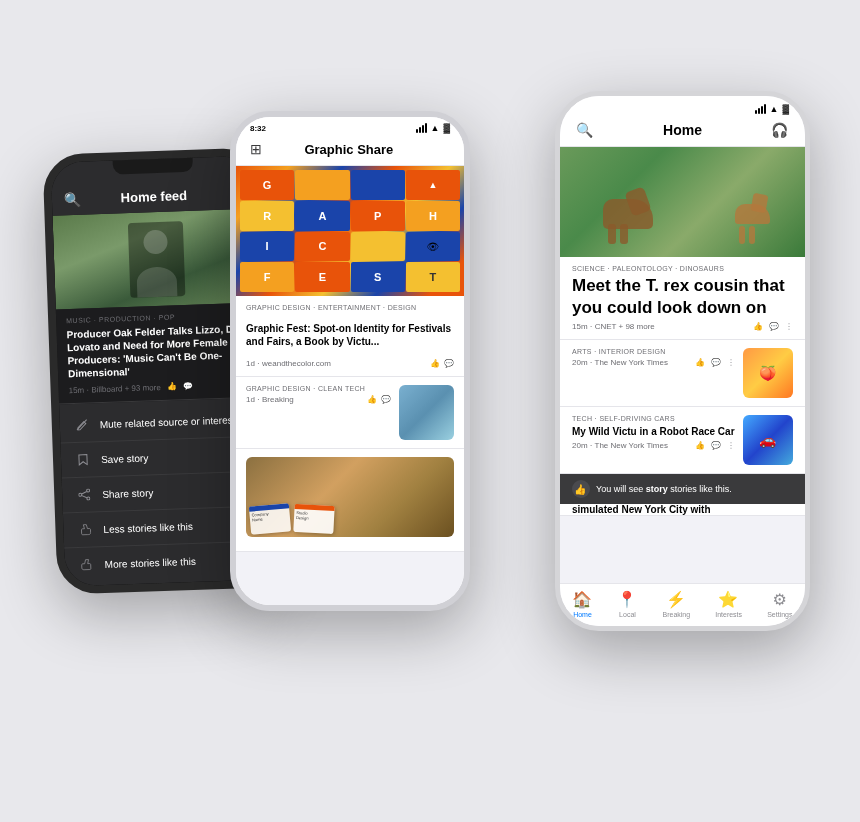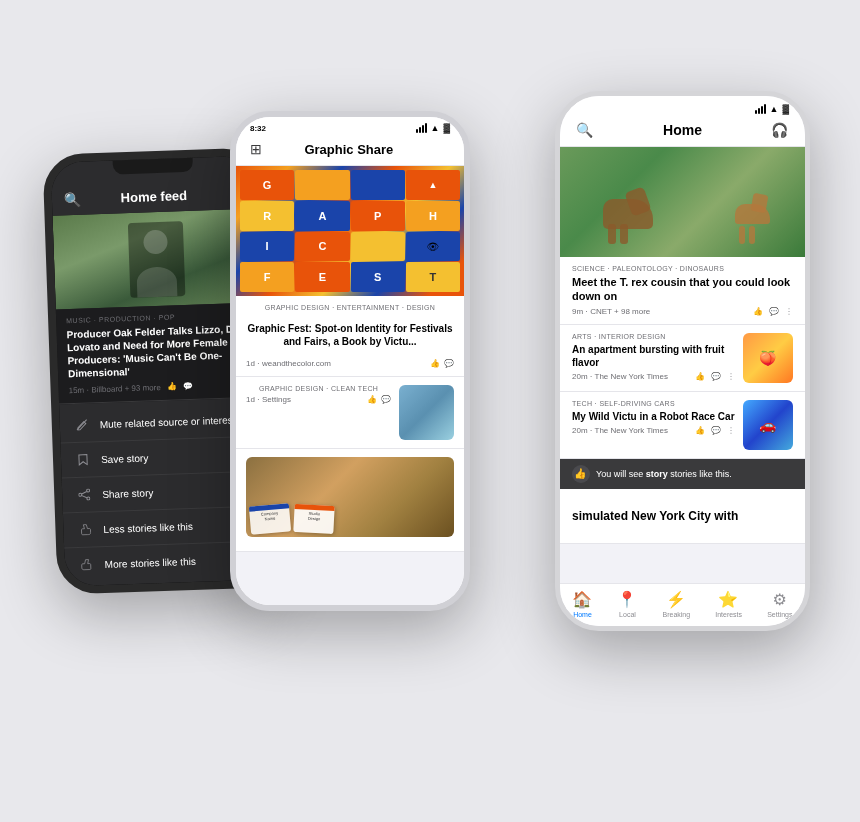--- a/index.html
+++ b/index.html
@@ -151,21 +151,20 @@
     
     .phone-middle {
       width: 240px;
       height: 500px;
       background: #ffffff;
       left: 180px;
       top: 60px;
       border: 6px solid #d0d0d5;
       z-index: 2;
       transform: rotate(0deg);
-      text-align: center;
     }
 
     .phone-middle .screen {
       width: 100%;
       height: 100%;
       background: #f2f2f7;
       display: flex;
       flex-direction: column;
     }
 
@@ -385,22 +384,22 @@
       width: 18px;
       height: 18px;
       display: flex;
       align-items: center;
       justify-content: center;
       font-size: 10px;
     }
 
     .phone-right .partial-row {
       background: #ffffff;
-      padding: 20px 12px;
-      font-size: 12px;
+      padding: 0 12px;
+      font-size: 10px;
       font-weight: 600;
       color: #000000;
       border-bottom: 1px solid #e5e5ea;
       overflow: hidden;
     }
 
     .phone-right .tab-bar {
       background: #ffffff;
       border-top: 1px solid #e5e5ea;
       display: flex;
@@ -576,21 +575,21 @@
           <span>1d · weandthecolor.com</span>
           <span style="color:#30b96a;margin-left:auto;">👍</span>
           <span style="color:#8e8e93;">💬</span>
         </div>
       </div>
 
       <div class="article-card">
         <div class="card-text">
           <div class="card-meta">GRAPHIC DESIGN · CLEAN TECH</div>
           <div class="card-source">
-            <span>1d · Settings</span>
+            <span>1d · Breaking</span>
             <span style="color:#8e8e93;margin-left:auto;">👍</span>
             <span style="color:#8e8e93;">💬</span>
           </div>
         </div>
         <div class="card-thumb" style="background:linear-gradient(135deg,#7ab0d0,#5a90b0,#9ad0e0);"></div>
       </div>
 
       <div class="article-card article-card-full">
         <div class="hero-card-image">
           <div style="width:100%;height:100%;background:linear-gradient(135deg,#8B7040 0%,#D2A060 40%,#a08040 70%,#6B5020 100%);display:flex;align-items:flex-end;padding:4px;gap:4px;">
@@ -651,34 +650,33 @@
               <div style="width:6px;height:18px;background:rgba(180,120,60,0.8);position:absolute;bottom:0;left:12px;border-radius:3px;"></div>
               <div style="width:6px;height:18px;background:rgba(180,120,60,0.8);position:absolute;bottom:0;left:22px;border-radius:3px;"></div>
             </div>
           </div>
         </div>
       </div>
 
       <div class="article-row" style="align-items:flex-start;padding-top:8px;">
         <div class="row-text">
           <div class="row-meta">SCIENCE · PALEONTOLOGY · DINOSAURS</div>
-          <div class="row-title" style="font-size:11px;">Meet the T. rex cousin that you could look down on</div>
+          <div class="row-title" style="font-size:17px;">Meet the T. rex cousin that you could look down on</div>
           <div class="row-source">
-            <span>9m · CNET + 98 more</span>
+            <span>15m · CNET + 98 more</span>
             <span style="color:#8e8e93;margin-left:auto;">👍</span>
             <span style="color:#8e8e93;">💬</span>
             <span style="color:#8e8e93;">⋮</span>
           </div>
         </div>
       </div>
 
       <div class="article-row">
         <div class="row-text">
           <div class="row-meta">ARTS · INTERIOR DESIGN</div>
-          <div class="row-title">An apartment bursting with fruit flavor</div>
           <div class="row-source">
             <span>20m · The New York Times</span>
             <span style="color:#30b96a;margin-left:auto;">👍</span>
             <span style="color:#8e8e93;">💬</span>
             <span style="color:#8e8e93;">⋮</span>
           </div>
         </div>
         <div class="row-thumb" style="background:linear-gradient(135deg,#ff9944,#ffcc44,#ff7722);display:flex;align-items:center;justify-content:center;font-size:14px;">🍑</div>
       </div>
 

